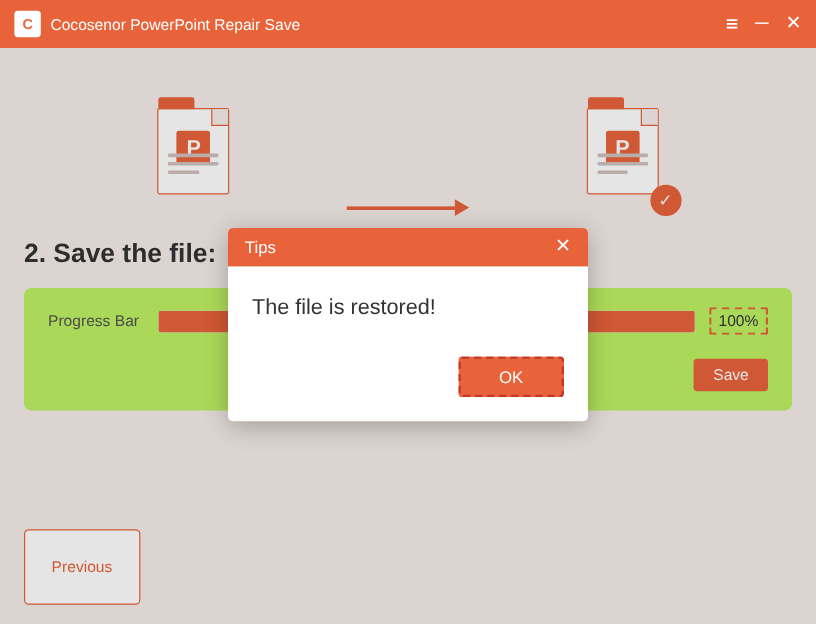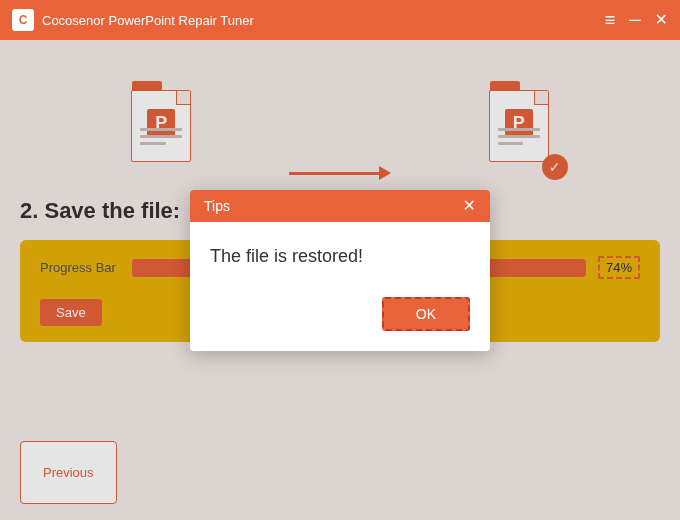--- a/index.html
+++ b/index.html
@@ -155,21 +155,21 @@
     
     .step-label {
       font-size: 22px;
       font-weight: 600;
       color: #333;
       margin: 10px 0 16px;
     }
 
     
     .progress-section {
-      background: #eab308;
+      background: #bef264;
       border-radius: 6px;
       padding: 16px 20px;
       margin-bottom: 20px;
     }
 
     .progress-row {
       display: flex;
       align-items: center;
       gap: 12px;
     }
@@ -294,21 +294,21 @@
       font-size: 14px;
     }
   </style>
 </head>
 <body>
 
 <div class="titlebar">
   <div class="titlebar-logo">
     <span>C</span>
   </div>
-  <span class="titlebar-title">Cocosenor PowerPoint Repair Tuner</span>
+  <span class="titlebar-title">Cocosenor PowerPoint Repair Save</span>
   <div class="titlebar-controls">
     <span style="font-size:18px;">≡</span>
     <span>─</span>
     <span>✕</span>
   </div>
 </div>
 
 <div class="main-content">
 
   <div class="file-icons-area">
@@ -348,23 +348,23 @@
   </div>
 
   <div class="step-label" style="margin-top:28px;">2. Save the file:</div>
 
   <div class="progress-section">
     <div class="progress-row">
       <span class="progress-label">Progress Bar</span>
       <div class="progress-bar-wrap">
         <div class="progress-bar-fill" style="width:100%;"></div>
       </div>
-      <span class="progress-pct">74%</span>
-    </div>
-    <div style="display:flex;justify-content:flex-start;margin-top:10px;">
+      <span class="progress-pct">100%</span>
+    </div>
+    <div style="display:flex;justify-content:flex-end;margin-top:10px;">
       <button class="save-btn">Save</button>
     </div>
   </div>
 
   <div class="bottom-nav">
     <button class="prev-btn">Previous</button>
   </div>
 
   <div class="modal-overlay">
     <div class="modal">

